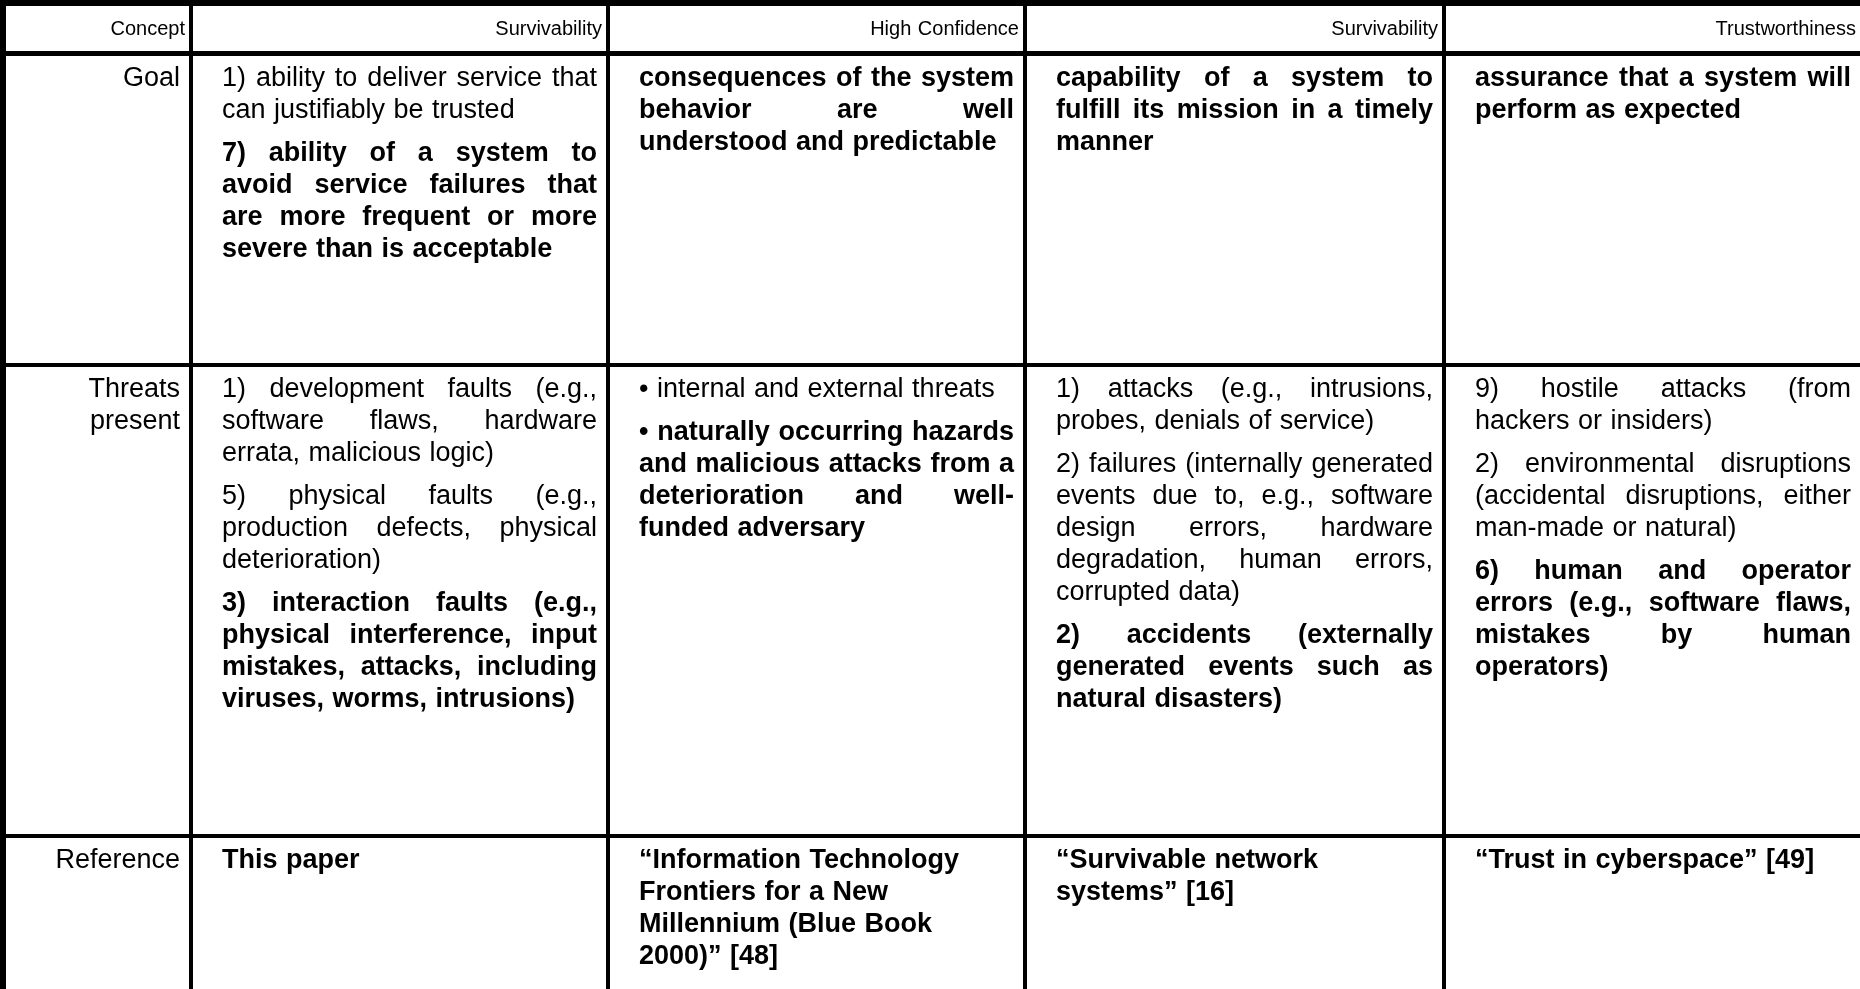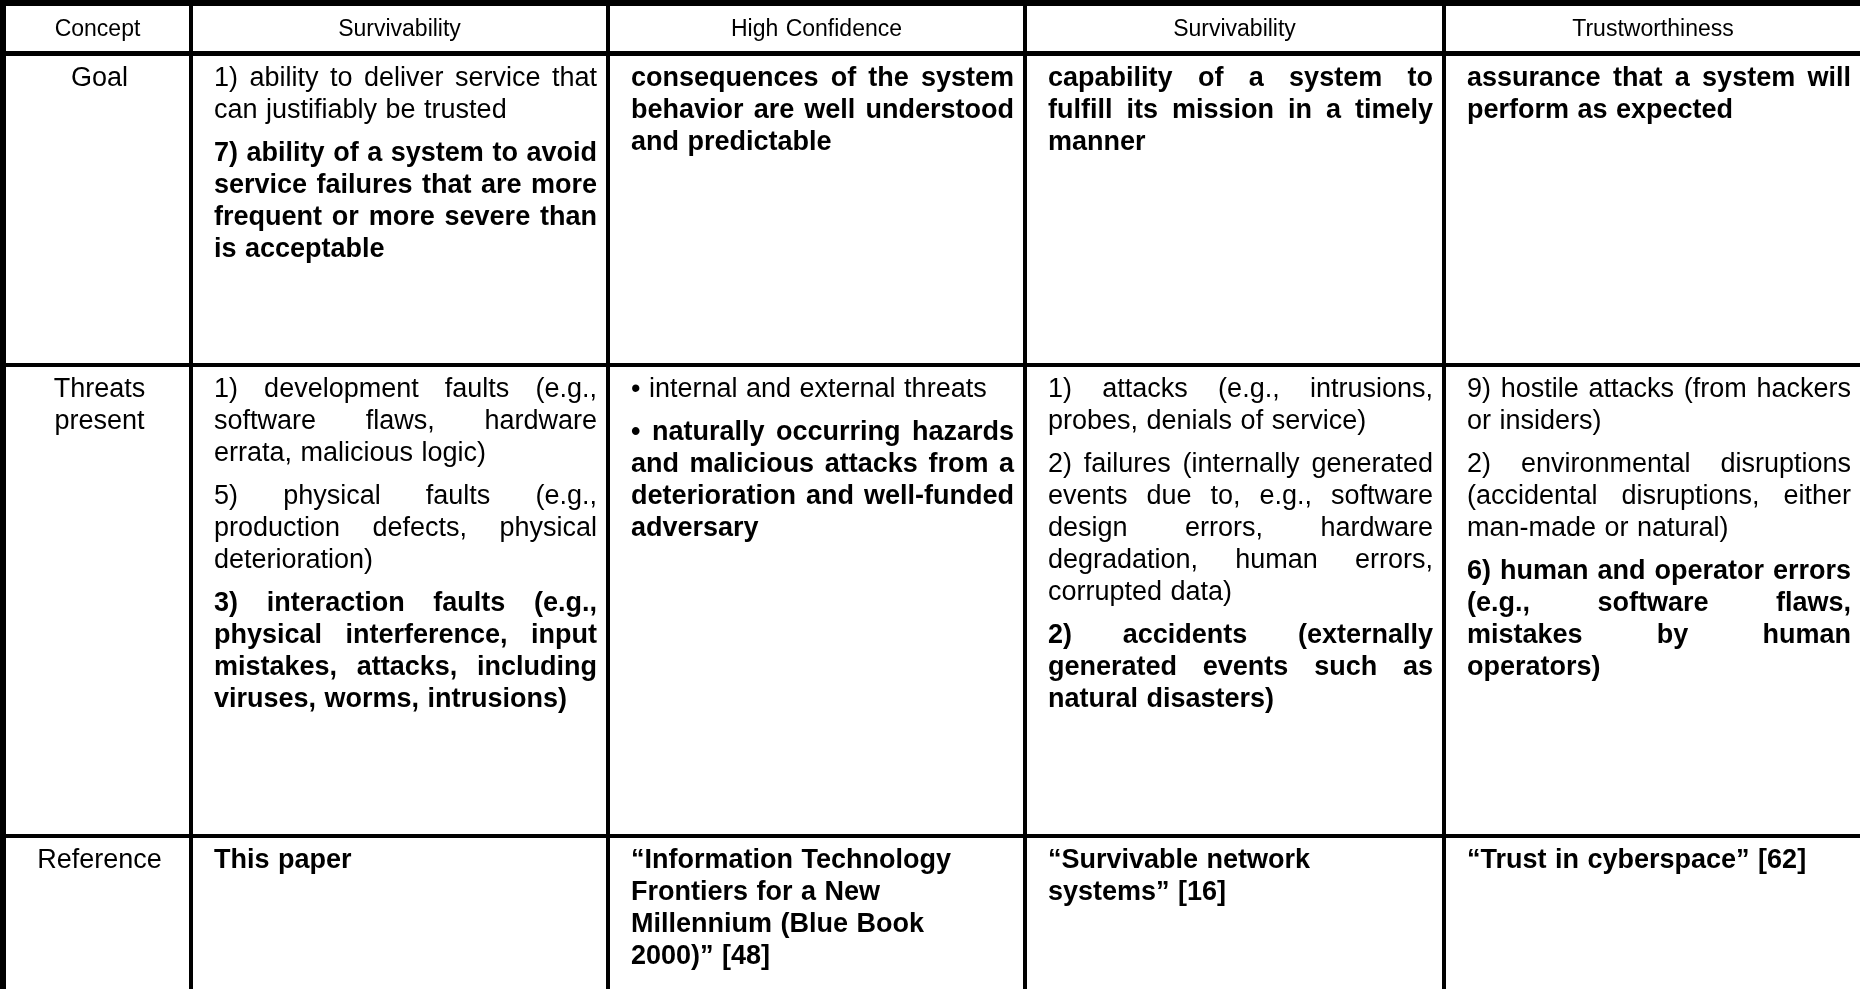--- a/index.html
+++ b/index.html
@@ -27,43 +27,43 @@
     border: 4px solid #000000;
     vertical-align: top;
     font-weight: 400;
     font-size: 27px;
     line-height: 32px;
     padding: 5px 9px 5px 13px;
     overflow: hidden;
     word-spacing: 1px;
   }
   .concept-table thead th {
-    text-align: center;
+    text-align: right;
     vertical-align: middle;
-    font-size: 23px;
+    font-size: 20px;
     line-height: 30px;
     padding: 4px;
     border-bottom-width: 5px;
   }
   .concept-table thead tr { height: 50px; }
   .concept-table tbody tr.row-goal      { height: 312px; }
   .concept-table tbody tr.row-threats   { height: 471px; }
   .concept-table tbody tr.row-reference { height: 156px; }
 
   .row-label {
-    text-align: center;
+    text-align: right;
   }
   .body-cell {
     text-align: justify;
   }
   .ref-cell {
     text-align: left;
   }
   p.cell-par {
-    margin: 0 0 11px 8px;
+    margin: 0 0 11px 16px;
     padding: 0;
   }
   p.cell-par:last-child {
     margin-bottom: 0;
     font-weight: bold;
   }
 </style>
 </head>
 <body>
 
@@ -128,17 +128,17 @@
       <td class="ref-cell">
         <p class="cell-par">This paper</p>
       </td>
       <td class="ref-cell">
         <p class="cell-par">“Information Technology Frontiers for a New Millennium (Blue Book 2000)” [48]</p>
       </td>
       <td class="ref-cell">
         <p class="cell-par">“Survivable network systems” [16]</p>
       </td>
       <td class="ref-cell">
-        <p class="cell-par">“Trust in cyberspace” [62]</p>
+        <p class="cell-par">“Trust in cyberspace” [49]</p>
       </td>
     </tr>
   </tbody>
 </table>
 
 </body></html>

